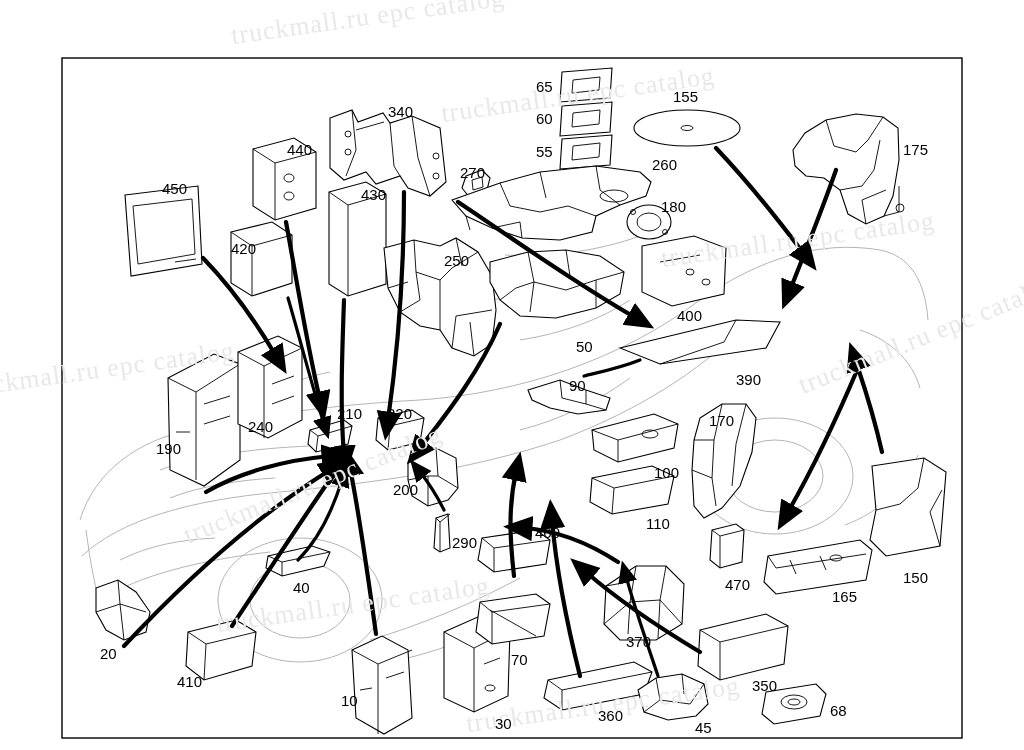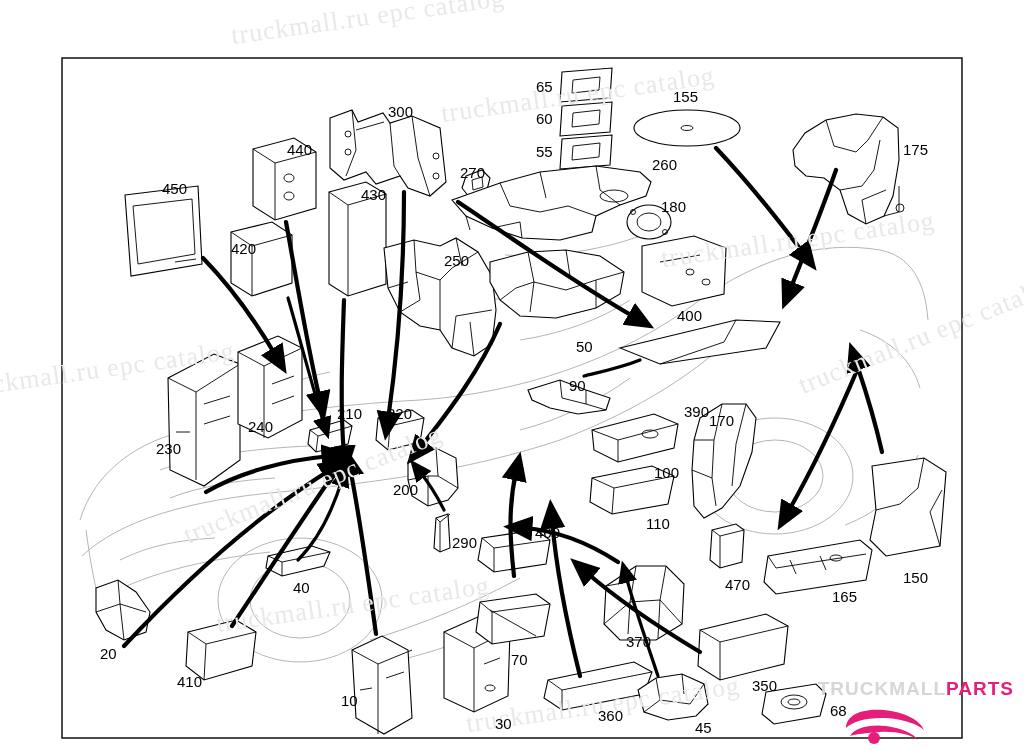--- a/index.html
+++ b/index.html
@@ -448,54 +448,44 @@
 
   <div class="wm" style="left:230px;top:2px;transform:rotate(-8deg);">truckmall.ru epc catalog</div>
   <div class="wm" style="left:440px;top:80px;transform:rotate(-8deg);">truckmall.ru epc catalog</div>
   <div class="wm" style="left:660px;top:225px;transform:rotate(-8deg);">truckmall.ru epc catalog</div>
   <div class="wm" style="left:790px;top:320px;transform:rotate(-22deg);">truckmall.ru epc catalog</div>
   <div class="wm" style="left:-40px;top:355px;transform:rotate(-8deg);">truckmall.ru epc catalog</div>
   <div class="wm" style="left:175px;top:470px;transform:rotate(-22deg);">truckmall.ru epc catalog</div>
   <div class="wm" style="left:215px;top:590px;transform:rotate(-8deg);">truckmall.ru epc catalog</div>
   <div class="wm" style="left:465px;top:690px;transform:rotate(-8deg);">truckmall.ru epc catalog</div>
 
-  <div id="brand">
-    <div class="btext">
-      <span>TRUCKMALL</span><span class="pink">PARTS</span>
-    </div>
-    <svg width="110" height="50" viewBox="0 0 110 50" style="position:absolute;right:8px;top:22px;">
-      <path d="M18 30 C 18 16, 36 10, 56 12 C 76 14, 92 22, 96 32 C 90 26, 72 20, 54 20 C 36 20, 24 24, 18 30 z" fill="#e51e7a"></path>
-      <path d="M22 38 C 26 30, 42 26, 58 28 C 74 30, 86 36, 90 42 C 82 36, 66 33, 52 34 C 38 35, 28 36, 22 38 z" fill="#e51e7a"></path>
-      <circle cx="46" cy="40" r="6" fill="#e51e7a"></circle>
-    </svg>
-  </div>
 
   <div class="label" style="left:536px;top:78px;">65</div>
   <div class="label" style="left:536px;top:110px;">60</div>
   <div class="label" style="left:536px;top:143px;">55</div>
   <div class="label" style="left:673px;top:88px;">155</div>
   <div class="label" style="left:903px;top:141px;">175</div>
-  <div class="label" style="left:388px;top:103px;">300</div>
+  <div class="label" style="left:388px;top:103px;">340</div>
   <div class="label" style="left:287px;top:141px;">440</div>
   <div class="label" style="left:652px;top:156px;">260</div>
   <div class="label" style="left:460px;top:164px;">270</div>
   <div class="label" style="left:361px;top:186px;">430</div>
   <div class="label" style="left:162px;top:180px;">450</div>
   <div class="label" style="left:661px;top:198px;">180</div>
   <div class="label" style="left:231px;top:240px;">420</div>
   <div class="label" style="left:444px;top:252px;">250</div>
   <div class="label" style="left:669px;top:307px;margin-left:8px;">400</div>
   <div class="label" style="left:576px;top:338px;">50</div>
-  <div class="label" style="left:684px;top:371px;margin-top:32px;">390</div>
+  <div class="label" style="left:736px;top:371px;">390</div>
   <div class="label" style="left:569px;top:377px;">90</div>
   <div class="label" style="left:248px;top:418px;">240</div>
   <div class="label" style="left:337px;top:405px;">210</div>
   <div class="label" style="left:387px;top:405px;">220</div>
   <div class="label" style="left:709px;top:412px;">170</div>
-  <div class="label" style="left:156px;top:440px;">230</div>
+  <div class="label" style="left:156px;top:440px;">190</div>
   <div class="label" style="left:654px;top:464px;">100</div>
   <div class="label" style="left:393px;top:481px;">200</div>
   <div class="label" style="left:646px;top:515px;">110</div>
   <div class="label" style="left:903px;top:569px;">150</div>
   <div class="label" style="left:452px;top:534px;">290</div>
   <div class="label" style="left:505px;top:524px;margin-left:30px;">460</div>
   <div class="label" style="left:725px;top:576px;">470</div>
   <div class="label" style="left:832px;top:588px;">165</div>
   <div class="label" style="left:293px;top:579px;">40</div>
   <div class="label" style="left:100px;top:645px;">20</div>

